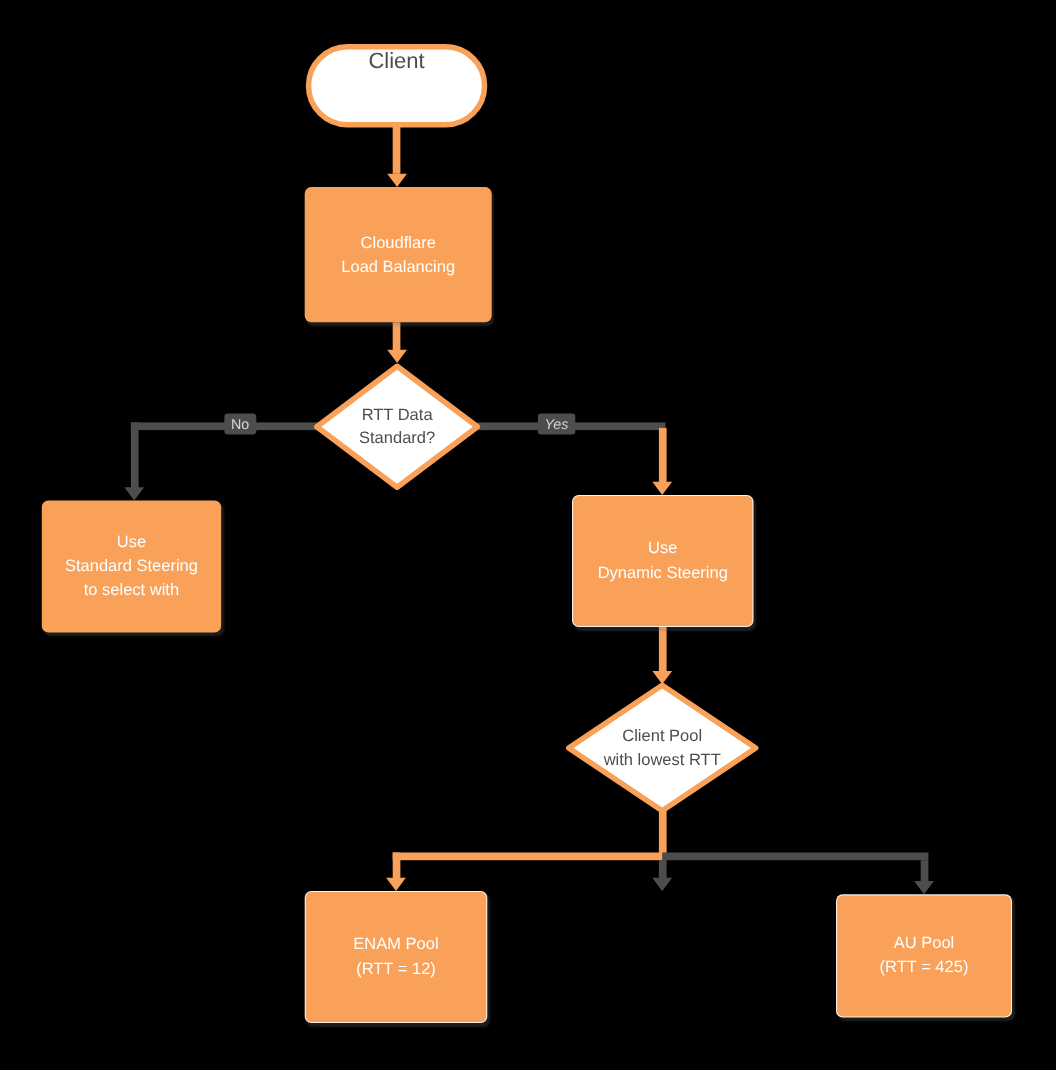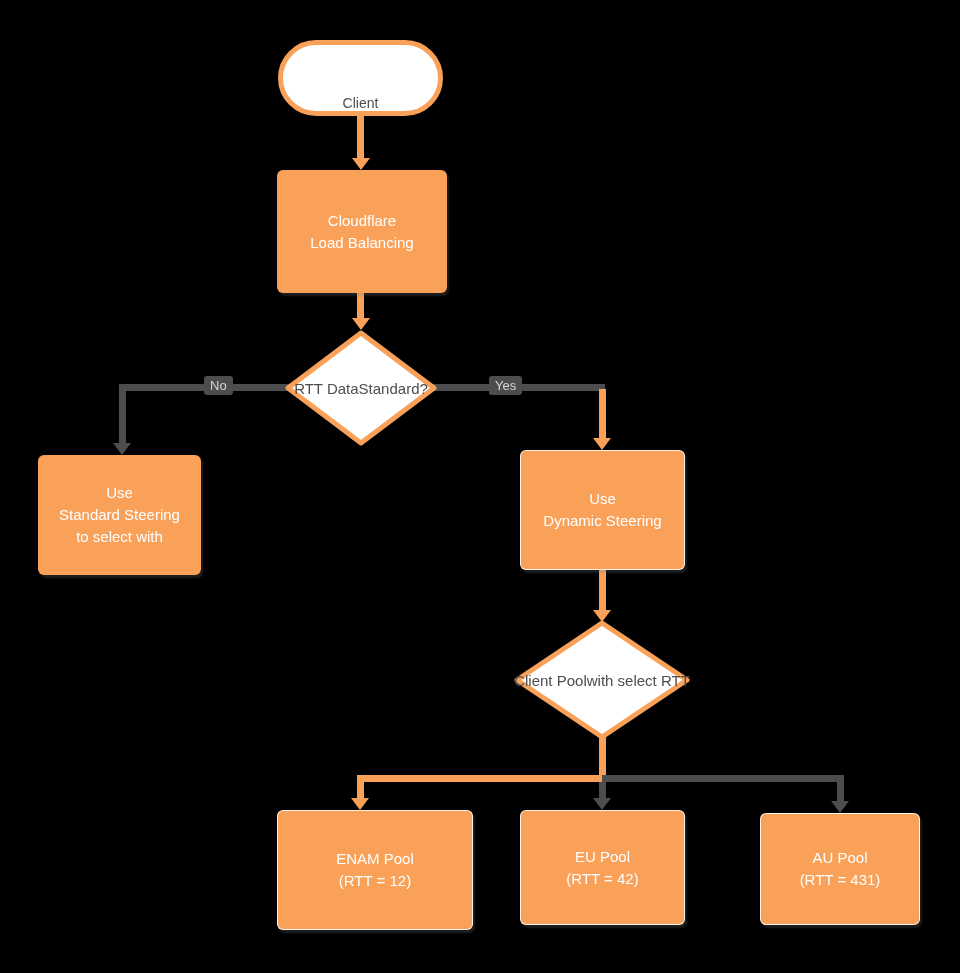--- a/index.html
+++ b/index.html
@@ -47,36 +47,36 @@
     font-size: 15px; line-height: 22px;
     box-shadow: 2px 3px 2px rgba(120,120,120,0.25);
   }
   .box.outlined { border: 1px solid rgba(255,255,255,0.85); }
 
   .pill {
     position: absolute;
     background: #fff;
     border: 5px solid var(--orange, #F9A159);
     border-radius: 40px;
-    display: flex; align-items: flex-end; justify-content: center;
+    display: flex; align-items: flex-start; justify-content: center;
     color: var(--text-dark, #4D4D4D);
-    font-size: 14px;
+    font-size: 20px;
   }
 
   .diamond { position: absolute; }
   .diamond svg { position: absolute; left: 0; top: 0; display: block; }
   .diamond polygon {
     fill: #ffffff;
     stroke: var(--orange, #F9A159);
     stroke-width: 5;
     stroke-linejoin: round;
   }
   .dlabel {
     position: absolute; left: 0; top: 0; right: 0; bottom: 0;
-    display: flex; flex-direction: row;
+    display: flex; flex-direction: column;
     align-items: center; justify-content: center;
     text-align: center;
     color: var(--text-dark, #4D4D4D);
     font-size: 15px; line-height: 21px;
   }
   .b { font-weight: normal; }
 </style>
 </head>
 <body>
 
@@ -106,21 +106,21 @@
   <div class="edge edge-orange" style="left:357px; top:775px; width:7px; height:25px;"></div>
   <div class="arrow-down c-orange" style="left:351px; top:798px;"></div>
 
   <div class="edge edge-gray" style="left:599px; top:782px; width:7px; height:18px;"></div>
   <div class="arrow-down c-gray" style="left:593px; top:798px;"></div>
 
   <div class="edge edge-gray" style="left:837px; top:782px; width:7px; height:19px;"></div>
   <div class="arrow-down c-gray" style="left:831px; top:801px;"></div>
 
   <div class="edge-label" style="left:204px; top:376px;text-align:center;">No</div>
-  <div class="edge-label" style="left:489px; top:376px;">Yes</div>
+  <div class="edge-label" style="left:489px; top:376px;font-style:italic;">Yes</div>
 
   <div class="pill" style="left:278px; top:40px; width:165px; height:76px;">
     <span>Client</span>
   </div>
 
   <div class="box" style="left:277px; top:170px; width:170px; height:123px;">
     <div>Cloudflare</div>
     <div>Load Balancing</div>
   </div>
 
@@ -144,34 +144,30 @@
     <div>Use</div>
     <div>Dynamic Steering</div>
   </div>
 
   <div class="diamond" style="left:514px; top:620px; width:176px; height:120px;">
     <svg width="176" height="120" viewBox="0 0 176 120">
       <polygon points="88,3 173,60 88,117 3,60"></polygon>
     </svg>
     <div class="dlabel">
       <div>Client Pool</div>
-      <div>with select RTT</div>
+      <div>with lowest RTT</div>
     </div>
   </div>
 
-  <div class="box outlined" style="left:277px; top:810px; width:196px; height:120px;">
+  <div class="box outlined" style="left:277px; top:810px; width:166px; height:120px;">
     <div>ENAM Pool</div>
     <div>
       <span>(</span><span class="b">RTT = 12</span><span>)</span>
     </div>
   </div>
 
-  <div class="box outlined" style="left:520px; top:810px; width:165px; height:115px;">
-    <div>EU Pool</div>
-    <div>(RTT = 42)</div>
-  </div>
 
   <div class="box outlined" style="left:760px; top:813px; width:160px; height:112px;">
     <div>AU Pool</div>
-    <div>(RTT = 431)</div>
+    <div>(RTT = 425)</div>
   </div>
 
 </div>
 
 </body></html>

